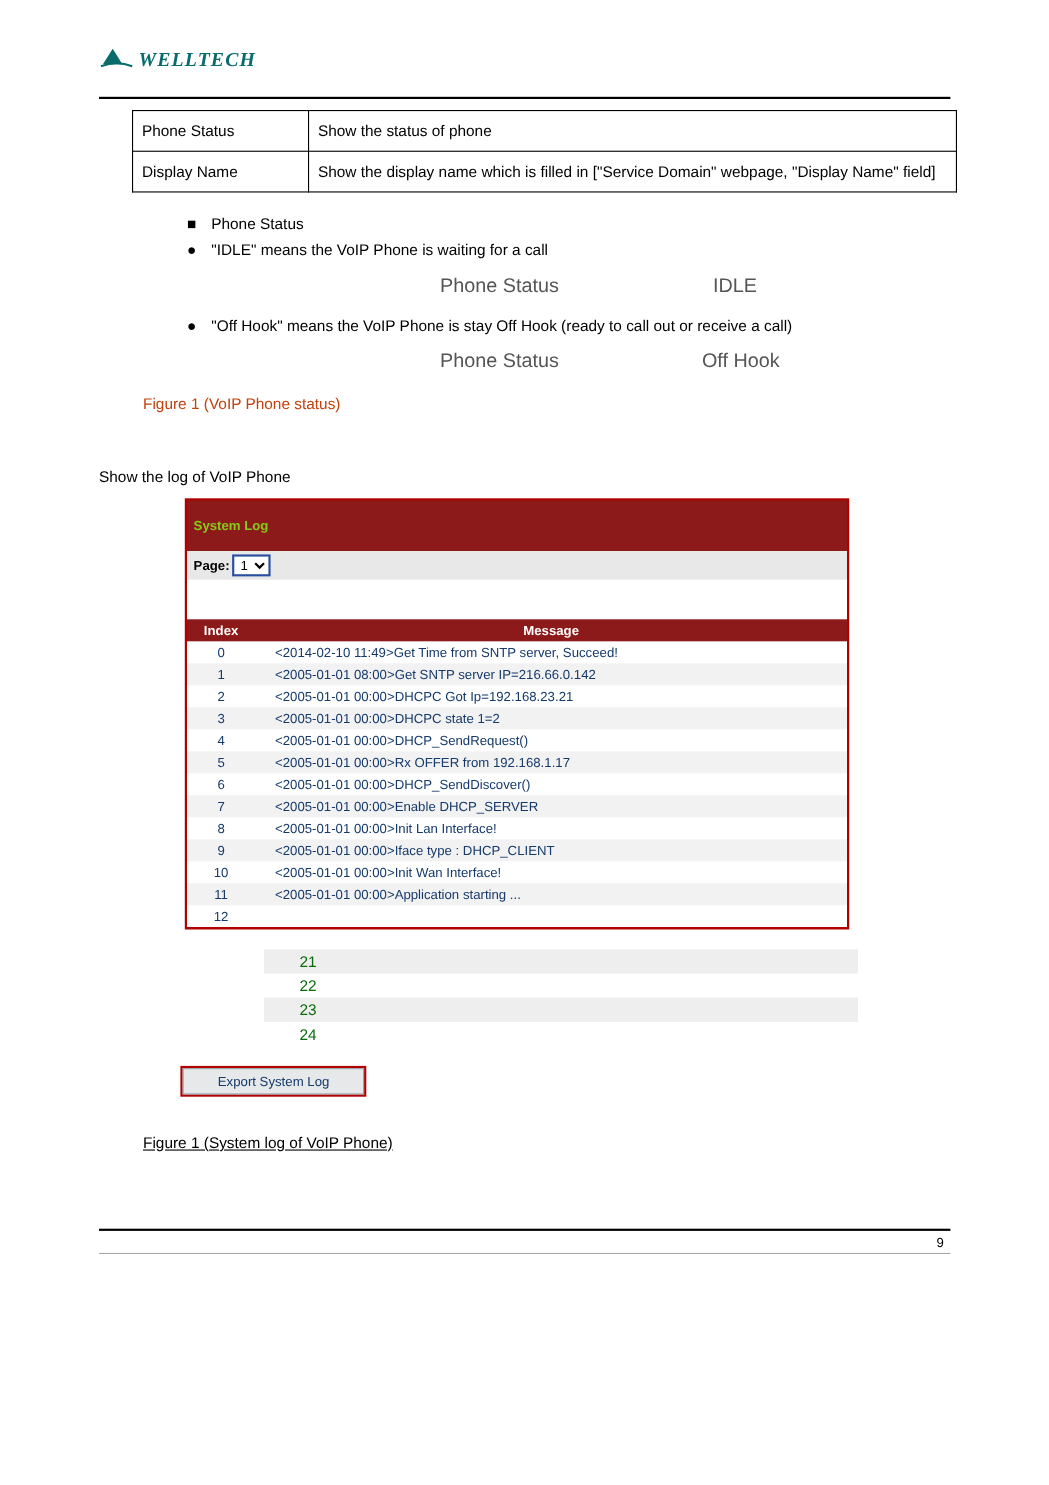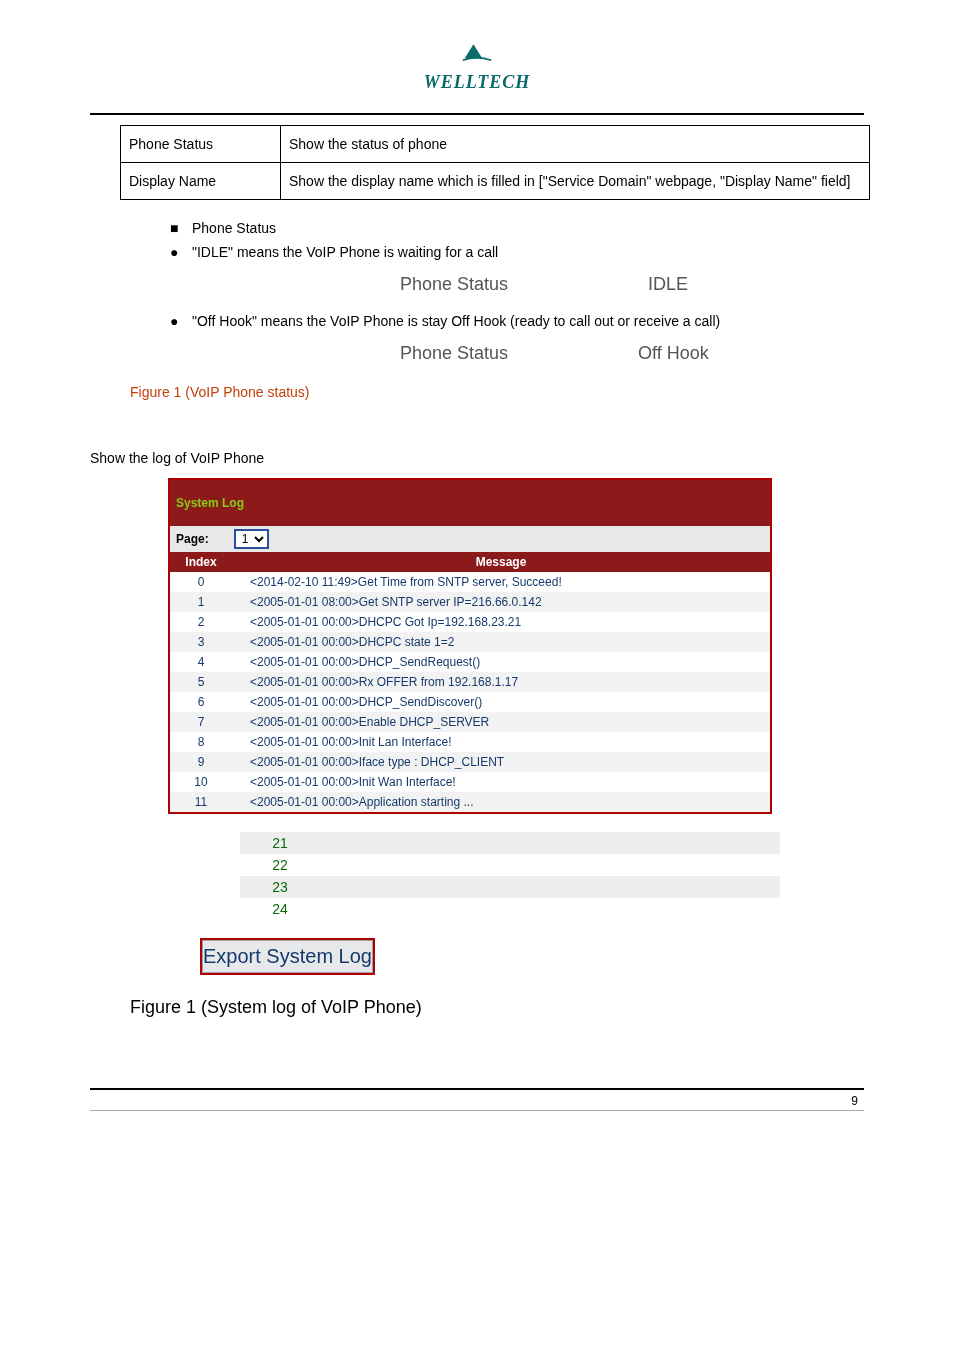--- a/index.html
+++ b/index.html
@@ -9,21 +9,20 @@
       color: #000;
       background: #fff;
     }
     .page {
       padding: 40px 90px 50px;
     }
     .header-logo {
       display: flex;
       align-items: center;
       gap: 4px;
-      flex-direction: column;
     }
     .logo-icon {
       width: 32px;
       height: 28px;
     }
     .logo-text {
       font-family: "Times New Roman", serif;
       font-weight: bold;
       font-style: italic;
       font-size: 18px;
@@ -95,34 +94,35 @@
       background: #8c1a1a;
       color: #84cc16;
       font-weight: bold;
       padding: 16px 6px;
     }
     .syslog-pagebar {
       background: #e8e8e8;
       padding: 3px 6px;
       display: flex;
       align-items: center;
-      gap: 25px;
+      gap: 2px;
       font-weight: bold;
     }
     .syslog-select {
       border: 2px solid #2b4fa0;
       background: #fefefe;
       font-size: 12px;
       padding: 0 2px;
     }
     .syslog-head {
       display: flex;
       background: #8c1a1a;
       color: #fff;
       font-weight: bold;
+      margin-top: 36px;
     }
     .syslog-head .idx { width: 62px; text-align: center; padding: 3px 0;}
     .syslog-head .msg { flex: 1; text-align: center; padding: 3px 0;}
     .syslog-row {
       display: flex;
       font-size: 12px;
       color: #153a6b;
     }
     .syslog-row.even { background: #f2f2f2; }
     .syslog-row .idx { width: 62px; text-align: center; padding: 3px 0;}
@@ -135,32 +135,33 @@
     .empty-rows-fig .erow {
       display: flex;
       font-size: 14px;
       color: #0a6a0a;
     }
     .empty-rows-fig .erow.shade { background: #eeeeee; }
     .empty-rows-fig .erow .n { width: 80px; text-align: center; padding: 3px 16px;}
     .empty-rows-fig .erow .rest { flex: 1; }
     .export-btn {
       display: inline-block;
-      margin-left: 112px;
+      margin-left: 76px;
       border: 1px solid #9aa2a8;
       background: #e6e8ea;
-      font-size: 20px;
+      font-size: 12px;
       color: #153a6b;
-      padding: 4px 0;
+      padding: 4px 31px;
       box-shadow: 0 0 0 2px #b00000;
       font-family: Arial, sans-serif;
     }
     .caption2 {
-      font-size: 18px;
-      margin: 24px 0 10px 40px;
+      font-size: 14px;
+      margin: 36px 0 10px 40px;
+      text-decoration: underline;
     }
     .footer-hr {
       border: none;
       border-top: 2px solid #000;
       margin: 70px 0 4px;
     }
     .footer-line {
       display: flex;
       justify-content: space-between;
       margin: 0 6px;
@@ -279,20 +280,24 @@
           <div class="msg">&lt;2005-01-01 00:00&gt;Iface type : DHCP_CLIENT</div>
         </div>
         <div class="syslog-row">
           <div class="idx">10</div>
           <div class="msg">&lt;2005-01-01 00:00&gt;Init Wan Interface!</div>
         </div>
         <div class="syslog-row even">
           <div class="idx">11</div>
           <div class="msg">&lt;2005-01-01 00:00&gt;Application starting ...</div>
         </div>
+        <div class="syslog-row">
+          <div class="idx">12</div>
+          <div class="msg"></div>
+        </div>
       </div>
   </div>
 
   <div class="empty-rows-fig">
     <div class="erow shade">
         <div class="n">21</div>
         <div class="rest"></div>
       </div>
     <div class="erow">
         <div class="n">22</div>

